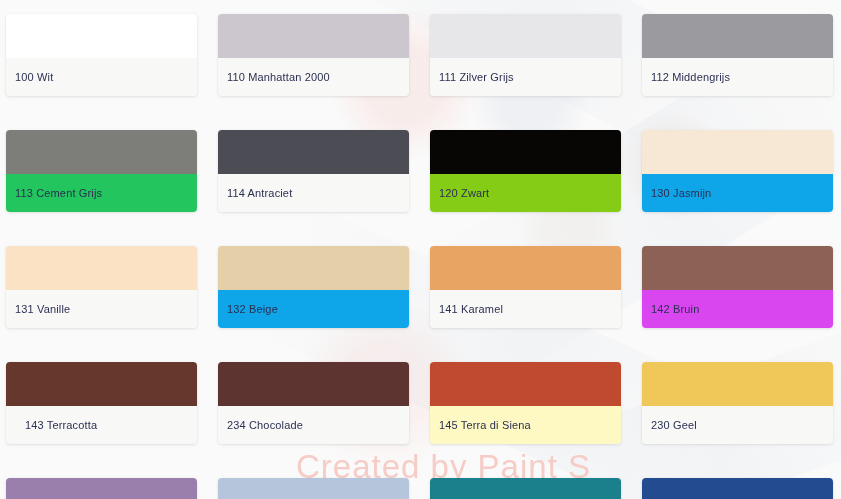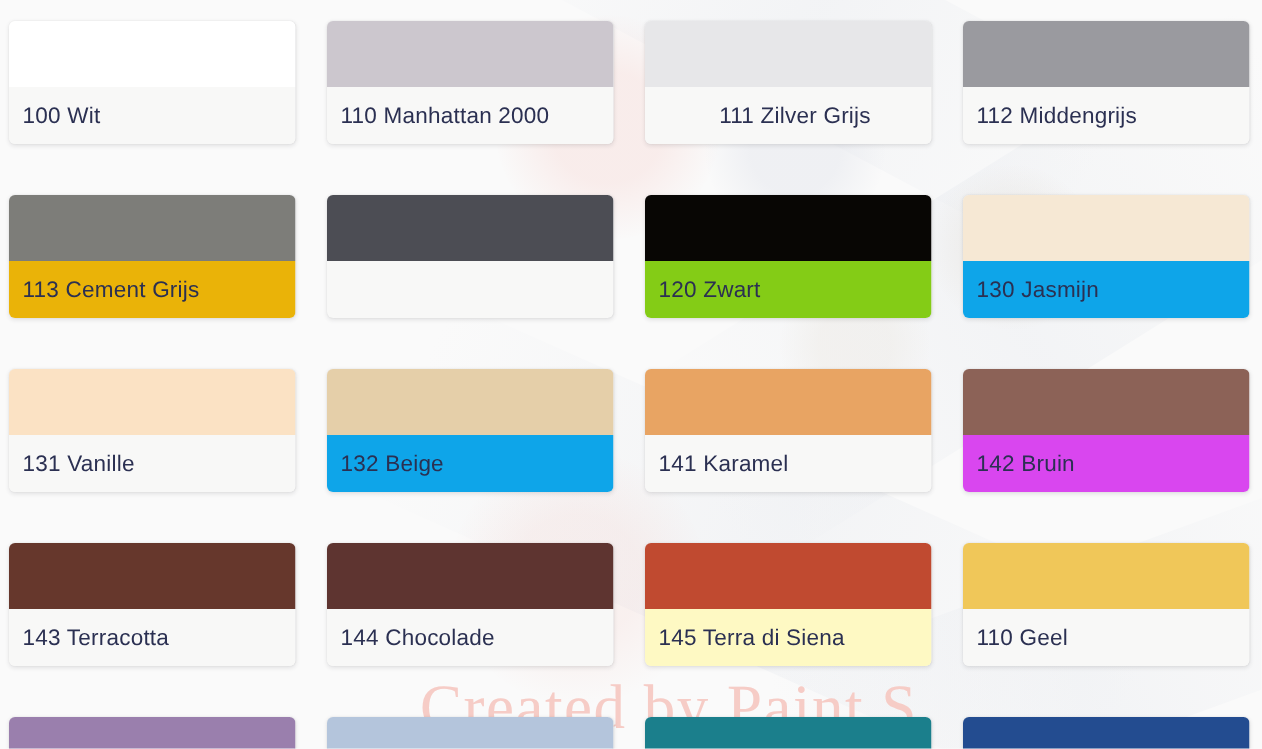--- a/index.html
+++ b/index.html
@@ -28,29 +28,29 @@
     background: linear-gradient(90deg, rgba(255,255,255,0) 0%, rgba(223,227,234,.55) 50%, rgba(255,255,255,0) 100%);
   }
   #bg-art .blob {
     position: absolute;
     border-radius: 50%;
   }
 
   
   #watermark {
     position: absolute;
-    left: 280px;
+    left: 296px;
     top: 448px;
-    font-size: 42px;
+    font-size: 33px;
     letter-spacing: 1px;
     color: #f6ccc6;
     white-space: nowrap;
     z-index: 1;
     pointer-events: none;
-    font-family: Liberation Serif, serif;
+    font-family: Liberation Sans, sans-serif;
   }
 
   
   #swatch-grid {
     position: relative;
     z-index: 2;
     display: grid;
     grid-template-columns: repeat(4, 191px);
     column-gap: 21px;
     row-gap: 34px;
@@ -78,21 +78,21 @@
 
   .swatch-label-wrap {
     flex: 1 1 auto;
     display: flex;
     align-items: center;
     padding-left: 9px;
     background: #f8f8f7;
   }
 
   .swatch-label {
-    font-size: 15px;
+    font-size: 11px;
     color: #2b3052;
     letter-spacing: .15px;
     line-height: 1;
     white-space: nowrap;
   }
 </style>
 </head>
 <body style="background: rgb(250, 250, 250);">
 
 <div id="bg-art">
@@ -117,38 +117,41 @@
       </div>
     </div>
     <div class="swatch-card">
       <div class="swatch-color" style="background: rgb(204, 199, 206);"></div>
       <div class="swatch-label-wrap" style="background: rgb(248, 248, 247); align-items: center;">
         <span class="swatch-label" style="color: rgb(43, 48, 82);">110 Manhattan 2000</span>
       </div>
     </div>
     <div class="swatch-card">
       <div class="swatch-color" style="background: rgb(231, 231, 233);"></div>
-      <div class="swatch-label-wrap" style="background: rgb(248, 248, 247); justify-content: center;">
+      <div class="swatch-label-wrap" style="background: rgb(248, 248, 247);">
         <span class="swatch-label" style="color: rgb(43, 48, 82);">111 Zilver Grijs</span>
       </div>
     </div>
     <div class="swatch-card">
       <div class="swatch-color" style="background: rgb(154, 154, 159);"></div>
       <div class="swatch-label-wrap" style="background: rgb(248, 248, 247);">
         <span class="swatch-label" style="color: rgb(43, 48, 82); text-align: right;">112 Middengrijs</span>
       </div>
     </div>
     <div class="swatch-card">
       <div class="swatch-color" style="background: rgb(125, 125, 121);"></div>
-      <div class="swatch-label-wrap" style="background: #eab308;">
+      <div class="swatch-label-wrap" style="background: #22c55e;">
         <span class="swatch-label" style="color: rgb(43, 48, 82);">113 Cement Grijs</span>
       </div>
     </div>
     <div class="swatch-card">
       <div class="swatch-color" style="background: rgb(76, 77, 84);"></div>
+      <div class="swatch-label-wrap" style="background: rgb(248, 248, 247);">
+        <span class="swatch-label" style="color: rgb(43, 48, 82);">114 Antraciet</span>
+      </div>
     </div>
     <div class="swatch-card">
       <div class="swatch-color" style="background: rgb(8, 6, 4);"></div>
       <div class="swatch-label-wrap" style="background: #84cc16;">
         <span class="swatch-label" style="color: rgb(43, 48, 82);">120 Zwart</span>
       </div>
     </div>
     <div class="swatch-card">
       <div class="swatch-color" style="background: rgb(246, 232, 212);"></div>
       <div class="swatch-label-wrap" style="background: #0ea5e9;">
@@ -175,39 +178,39 @@
     </div>
     <div class="swatch-card">
       <div class="swatch-color" style="background: rgb(140, 98, 87);"></div>
       <div class="swatch-label-wrap" style="background: #d946ef;">
         <span class="swatch-label" style="color: rgb(43, 48, 82);">142 Bruin</span>
       </div>
     </div>
     <div class="swatch-card">
       <div class="swatch-color" style="background: rgb(102, 55, 44);"></div>
       <div class="swatch-label-wrap" style="background: rgb(248, 248, 247);">
-        <span class="swatch-label" style="color: rgb(43, 48, 82);">143 Terracotta</span>
+        <span class="swatch-label" style="color: rgb(43, 48, 82); margin-left: 10px;">143 Terracotta</span>
       </div>
     </div>
     <div class="swatch-card">
       <div class="swatch-color" style="background: rgb(94, 52, 48);"></div>
       <div class="swatch-label-wrap" style="background: rgb(248, 248, 247);">
-        <span class="swatch-label" style="color: rgb(43, 48, 82);">144 Chocolade</span>
+        <span class="swatch-label" style="color: rgb(43, 48, 82);">234 Chocolade</span>
       </div>
     </div>
     <div class="swatch-card">
       <div class="swatch-color" style="background: rgb(192, 74, 48);"></div>
       <div class="swatch-label-wrap" style="background: #fef9c3;">
         <span class="swatch-label" style="color: rgb(43, 48, 82);">145 Terra di Siena</span>
       </div>
     </div>
     <div class="swatch-card">
       <div class="swatch-color" style="background: rgb(240, 199, 89);"></div>
       <div class="swatch-label-wrap" style="background: rgb(248, 248, 247);">
-        <span class="swatch-label" style="color: rgb(43, 48, 82);">110 Geel</span>
+        <span class="swatch-label" style="color: rgb(43, 48, 82);">230 Geel</span>
       </div>
     </div>
     <div class="swatch-card">
       <div class="swatch-color" style="background: rgb(154, 127, 173);"></div>
     </div>
     <div class="swatch-card">
       <div class="swatch-color" style="background: rgb(180, 197, 220);"></div>
     </div>
     <div class="swatch-card">
       <div class="swatch-color" style="background: rgb(27, 127, 140);"></div>

